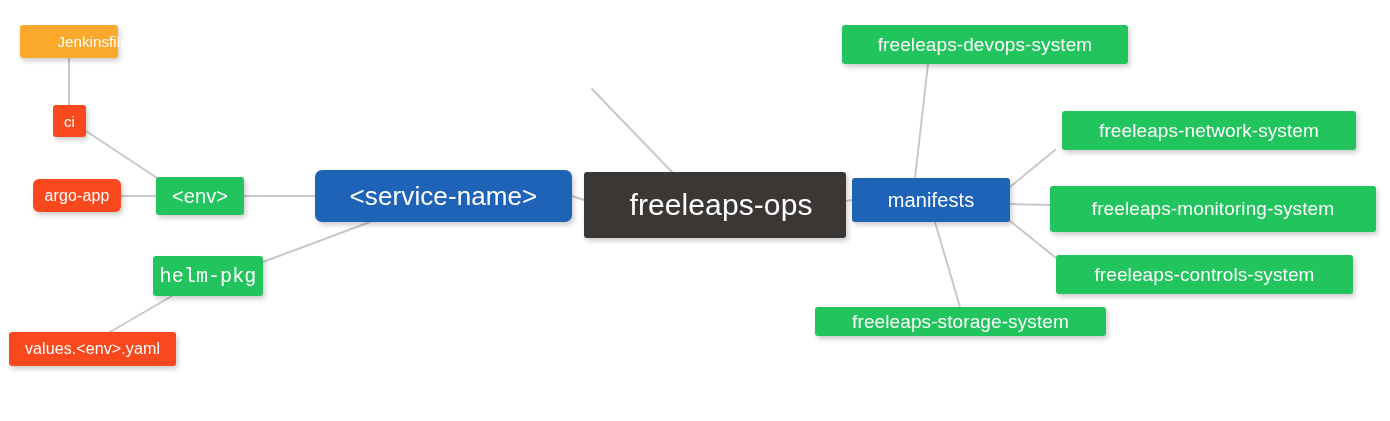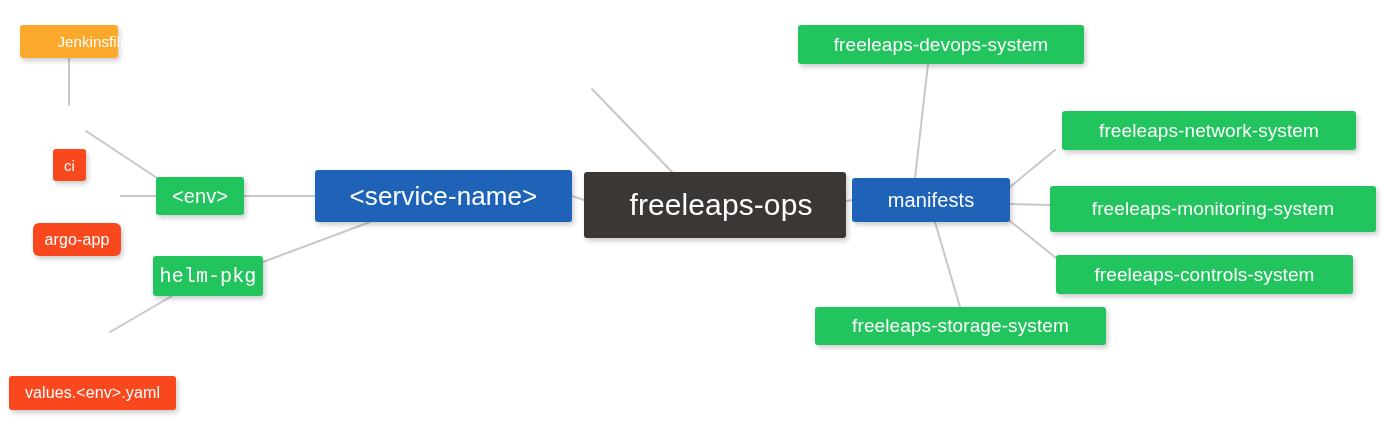--- a/index.html
+++ b/index.html
@@ -31,21 +31,21 @@
     justify-content: center;
     color: #ffffff;
     border-radius: 3px;
     white-space: nowrap;
     box-shadow: 2px 3px 5px rgba(0,0,0,0.20);
     letter-spacing: 0.1px;
   }
   .n-root   { background: #3b3735; }
   .n-blue   { background: #1f63b8; }
   .n-green  { background: #21c45d; }
-  .n-red    { background: #f9481e; margin-top: 44px; }
+  .n-red    { background: #f9481e; }
   .n-orange { background: #fba92c; padding-left: 48px; }
 </style>
 </head>
 <body>
 
 <div id="canvas" style="background: rgb(255, 255, 255);">
   <svg id="edge-layer" viewBox="0 0 1390 421" width="1390" height="421">
       <line x1="592" y1="89" x2="672" y2="172" stroke="#c8c8c8" stroke-width="2" stroke-linecap="round"></line>
       <line x1="572" y1="196" x2="584" y2="200" stroke="#c8c8c8" stroke-width="2" stroke-linecap="round"></line>
       <line x1="846" y1="201" x2="852" y2="200" stroke="#c8c8c8" stroke-width="2" stroke-linecap="round"></line>
@@ -55,26 +55,26 @@
       <line x1="69" y1="58" x2="69" y2="105" stroke="#c8c8c8" stroke-width="2" stroke-linecap="round"></line>
       <line x1="370" y1="222" x2="263" y2="262" stroke="#c8c8c8" stroke-width="2" stroke-linecap="round"></line>
       <line x1="172" y1="296" x2="110" y2="332" stroke="#c8c8c8" stroke-width="2" stroke-linecap="round"></line>
       <line x1="915" y1="178" x2="928" y2="64" stroke="#c8c8c8" stroke-width="2" stroke-linecap="round"></line>
       <line x1="1010" y1="187" x2="1055" y2="150" stroke="#c8c8c8" stroke-width="2" stroke-linecap="round"></line>
       <line x1="1010" y1="204" x2="1050" y2="205" stroke="#c8c8c8" stroke-width="2" stroke-linecap="round"></line>
       <line x1="1010" y1="221" x2="1056" y2="258" stroke="#c8c8c8" stroke-width="2" stroke-linecap="round"></line>
       <line x1="935" y1="222" x2="960" y2="307" stroke="#c8c8c8" stroke-width="2" stroke-linecap="round"></line>
     </svg>
 <div class="node n-root" style="left: 584px; top: 172px; width: 262px; height: 66px; font-size: 30px; padding-left: 12px;">freeleaps-ops</div>
-    <div class="node n-blue" style="left: 315px; top: 170px; width: 257px; height: 52px; font-size: 26px;">&lt;service-name&gt;</div>
+    <div class="node n-blue" style="left: 315px; top: 170px; width: 257px; height: 52px; font-size: 26px; border-radius: 7px;">&lt;service-name&gt;</div>
     <div class="node n-blue" style="left: 852px; top: 178px; width: 158px; height: 44px; font-size: 20px;">manifests</div>
     <div class="node n-green" style="left: 156px; top: 177px; width: 88px; height: 38px; font-size: 20px;">&lt;env&gt;</div>
     <div class="node n-green" style="left: 153px; top: 256px; width: 110px; height: 40px; font-size: 20px; font-family: Liberation Mono, monospace;">helm-pkg</div>
     <div class="node n-red" style="left: 53px; top: 105px; width: 33px; height: 32px; font-size: 15px;">ci</div>
     <div class="node n-red" style="left: 33px; top: 179px; width: 88px; height: 33px; font-size: 16px; border-radius: 6px;">argo-app</div>
     <div class="node n-orange" style="left: 20px; top: 25px; width: 98px; height: 33px; font-size: 15px;">Jenkinsfile</div>
     <div class="node n-red" style="left: 9px; top: 332px; width: 167px; height: 34px; font-size: 16px;">values.&lt;env&gt;.yaml</div>
-    <div class="node n-green" style="left: 798px; top: 25px; width: 286px; height: 39px; font-size: 19px; text-align: center;">freeleaps-devops-system</div>
+    <div class="node n-green" style="left: 842px; top: 25px; width: 286px; height: 39px; font-size: 19px; text-align: center;">freeleaps-devops-system</div>
     <div class="node n-green" style="left: 1062px; top: 111px; width: 294px; height: 39px; font-size: 19px;">freeleaps-network-system</div>
     <div class="node n-green" style="left: 1050px; top: 186px; width: 326px; height: 46px; font-size: 19px;">freeleaps-monitoring-system</div>
     <div class="node n-green" style="left: 1056px; top: 255px; width: 297px; height: 39px; font-size: 19px;">freeleaps-controls-system</div>
-    <div class="node n-green" style="left: 815px; top: 307px; width: 291px; height: 38px; font-size: 19px;">freeleaps-storage-system</div>
+    <div class="node n-green" style="left: 815px; top: 307px; width: 291px; height: 29px; font-size: 19px;">freeleaps-storage-system</div>
   </div>
 
 </body></html>

